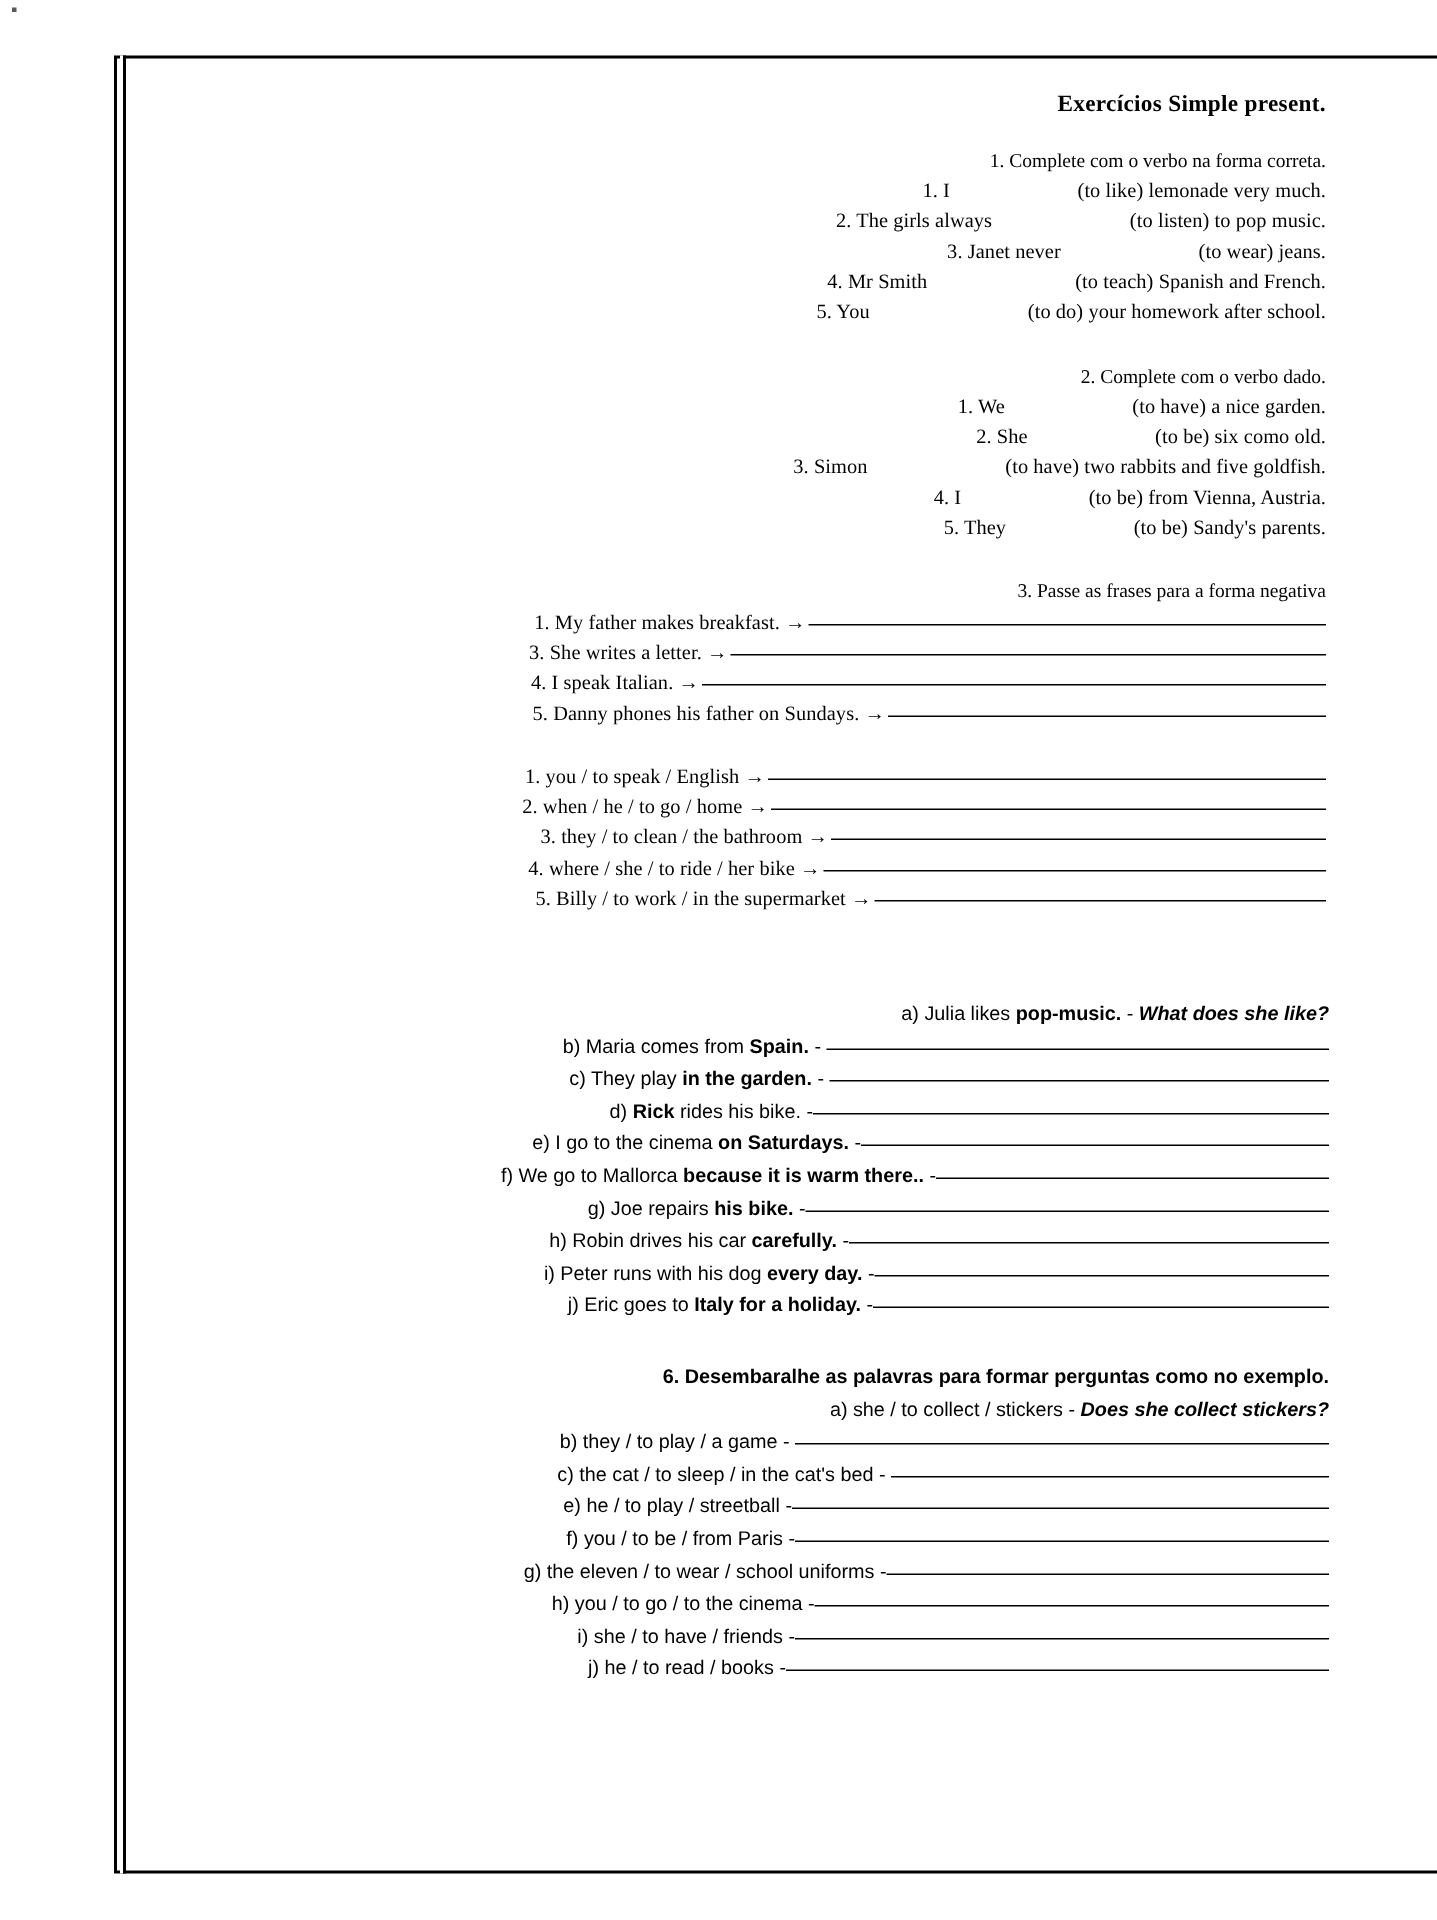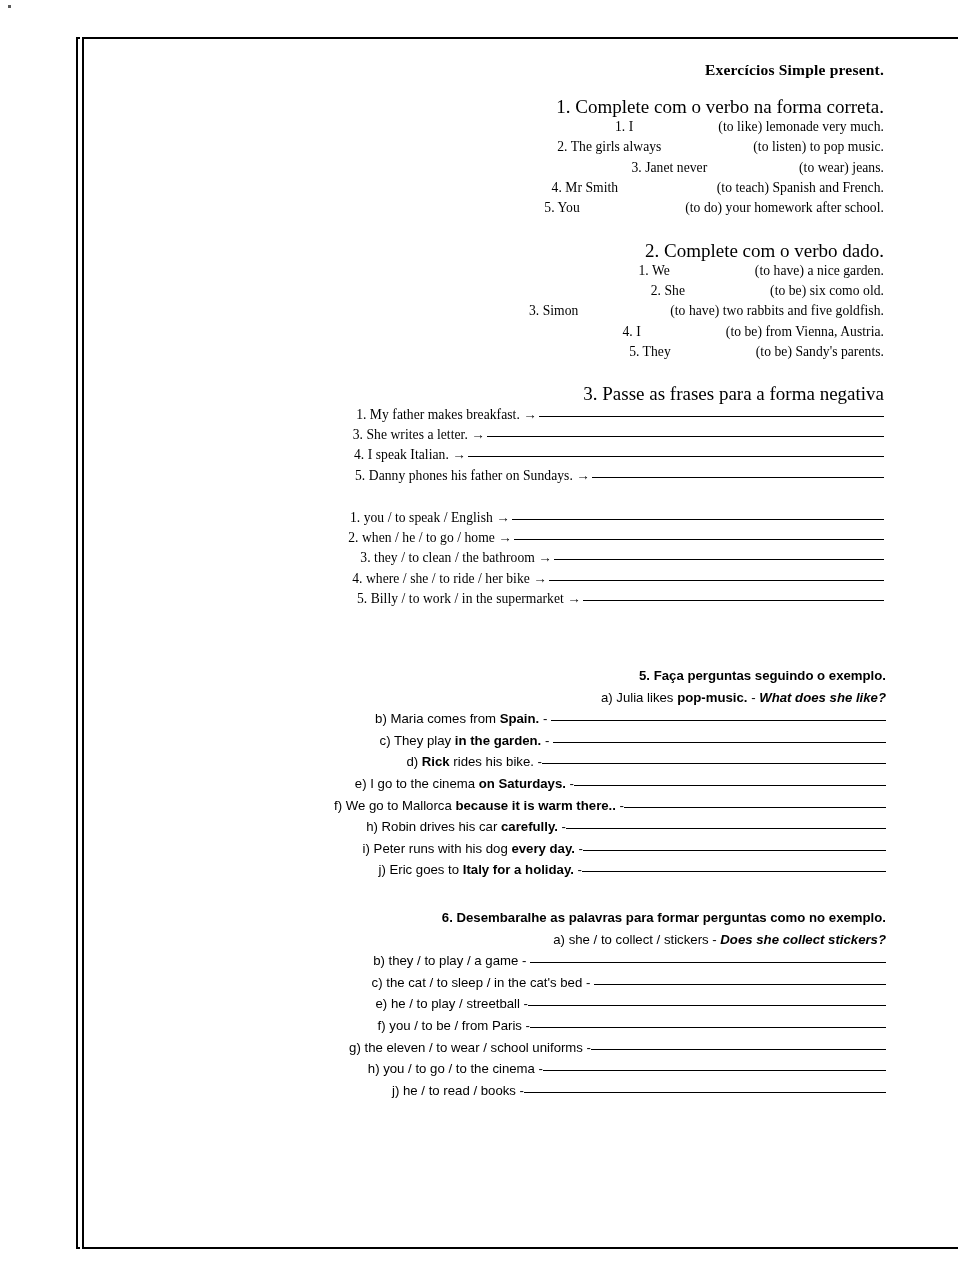--- a/index.html
+++ b/index.html
@@ -87,21 +87,21 @@
   }
   .serif-section:last-child { margin-bottom: 0; }
 
   .s-line {
     font-size: 13.6px;
     line-height: 20.3px;
     white-space: nowrap;
     letter-spacing: 0.05px;
   }
   .s-head {
-    font-size: 19px;
+    font-size: 13px;
     line-height: 20.3px;
     white-space: nowrap;
   }
 
   
   .blank {
     text-decoration: underline;
     text-underline-offset: 2px;
     letter-spacing: 0;
     color: transparent;
@@ -194,34 +194,34 @@
         <div class="s-line"><span>3. they / to clean / the bathroom</span> <span class="arrow">→</span><span class="answer-rule" style="width: 330px;"></span></div>
         <div class="s-line"><span>4. where / she / to ride / her bike</span> <span class="arrow">→</span><span class="answer-rule" style="width: 335px;"></span></div>
         <div class="s-line"><span>5. Billy / to work / in the supermarket</span> <span class="arrow">→</span><span class="answer-rule" style="width: 301px;"></span></div>
       </div>
 
     </div>
 
     <div class="sans-zone">
 
       <div class="sans-section">
-        <div class="n-head">5. Faça perguntas seguindo o exemplo.</div>
 
         <div class="n-line"><span>a) Julia likes </span><b>pop-music.</b><span> - </span><i>What does she like?</i></div>
 
         <div class="n-line"><span>b) Maria comes from </span><b>Spain.</b><span> - </span><span class="n-rule" style="width: 335px;"></span></div>
 
         <div class="n-line"><span>c) They play </span><b>in the garden.</b><span> - </span><span class="n-rule" style="width: 333px;"></span></div>
 
         <div class="n-line"><span>d) </span><b>Rick</b><span> rides his bike. -</span><span class="n-rule" style="width: 344px;"></span></div>
 
         <div class="n-line"><span>e) I go to the cinema </span><b>on Saturdays.</b><span> -</span><span class="n-rule" style="width: 312px;"></span></div>
 
         <div class="n-line"><span>f) We go to Mallorca </span><b>because it is warm there..</b><span> -</span><span class="n-rule" style="width: 262px;"></span></div>
 
+        <div class="n-line"><span>g) Joe repairs </span><b>his bike.</b><span> -</span><span class="n-rule" style="width: 349px;"></span></div>
 
         <div class="n-line"><span>h) Robin drives his car </span><b>carefully.</b><span> -</span><span class="n-rule" style="width: 320px;"></span></div>
 
         <div class="n-line"><span>i) Peter runs with his dog </span><b>every day.</b><span> -</span><span class="n-rule" style="width: 303px;"></span></div>
 
         <div class="n-line"><span>j) Eric goes to </span><b>Italy for a holiday.</b><span> -</span><span class="n-rule" style="width: 304px;"></span></div>
       </div>
 
       <div class="sans-section">
         <div class="n-head">6. Desembaralhe as palavras para formar perguntas como no exemplo.</div>
@@ -234,20 +234,21 @@
 
 
         <div class="n-line"><span>e) he / to play / streetball -</span><span class="n-rule" style="width: 358px;"></span></div>
 
         <div class="n-line"><span>f) you / to be / from Paris -</span><span class="n-rule" style="width: 356px;"></span></div>
 
         <div class="n-line"><span>g) the eleven / to wear / school uniforms -</span><span class="n-rule" style="width: 295px;"></span></div>
 
         <div class="n-line"><span>h) you / to go / to the cinema -</span><span class="n-rule" style="width: 343px;"></span></div>
 
+        <div class="n-line"><span>i) she / to have / friends -</span><span class="n-rule" style="width: 356px;"></span></div>
 
         <div class="n-line"><span>j) he / to read / books -</span><span class="n-rule" style="width: 362px;"></span></div>
       </div>
 
     </div>
 
   </div>
 </div>
 
 </body></html>

